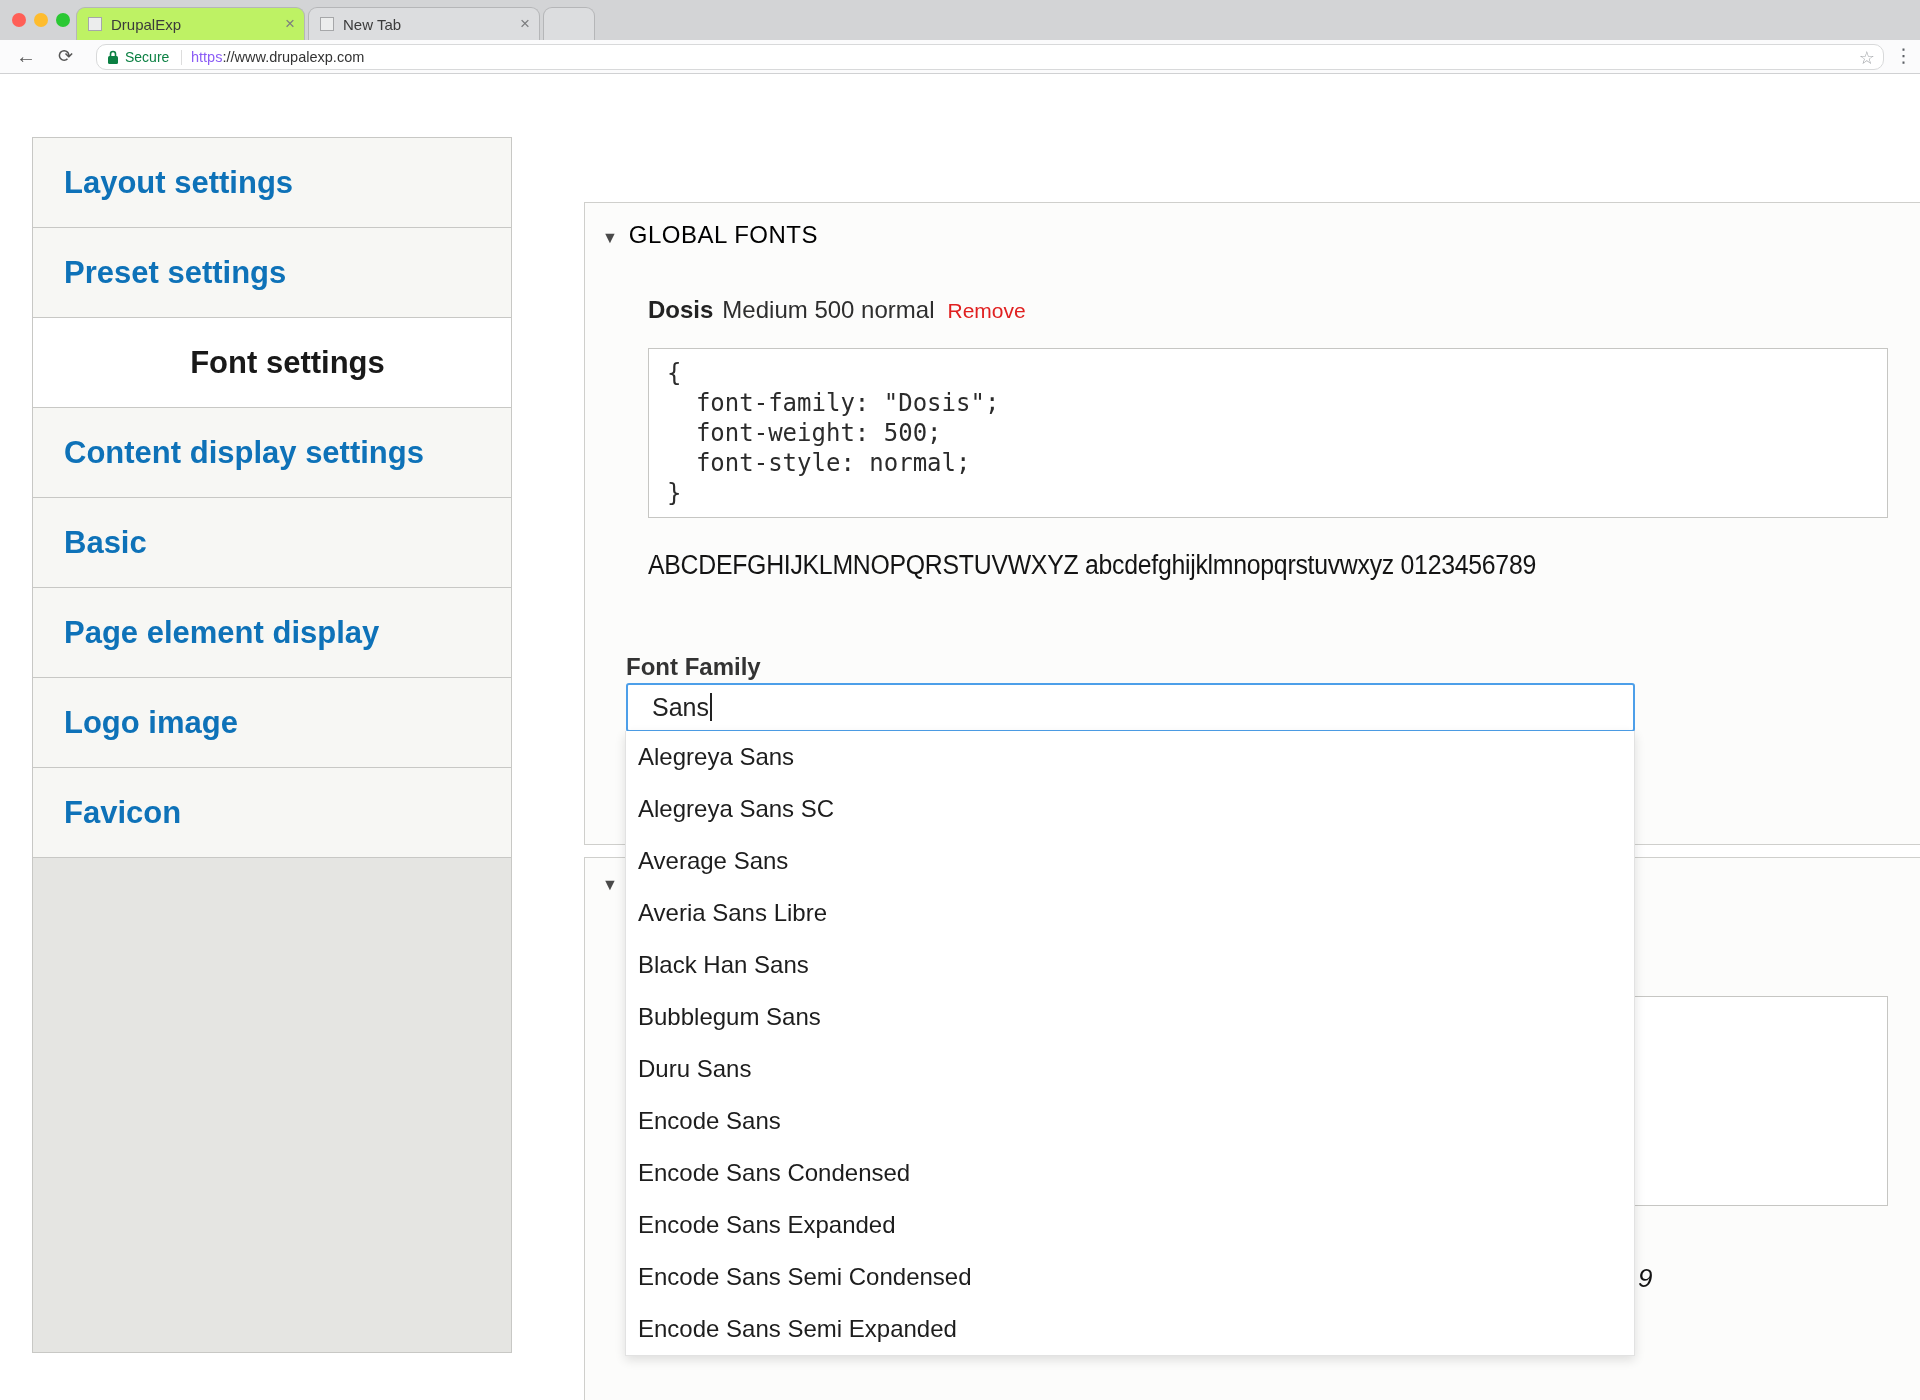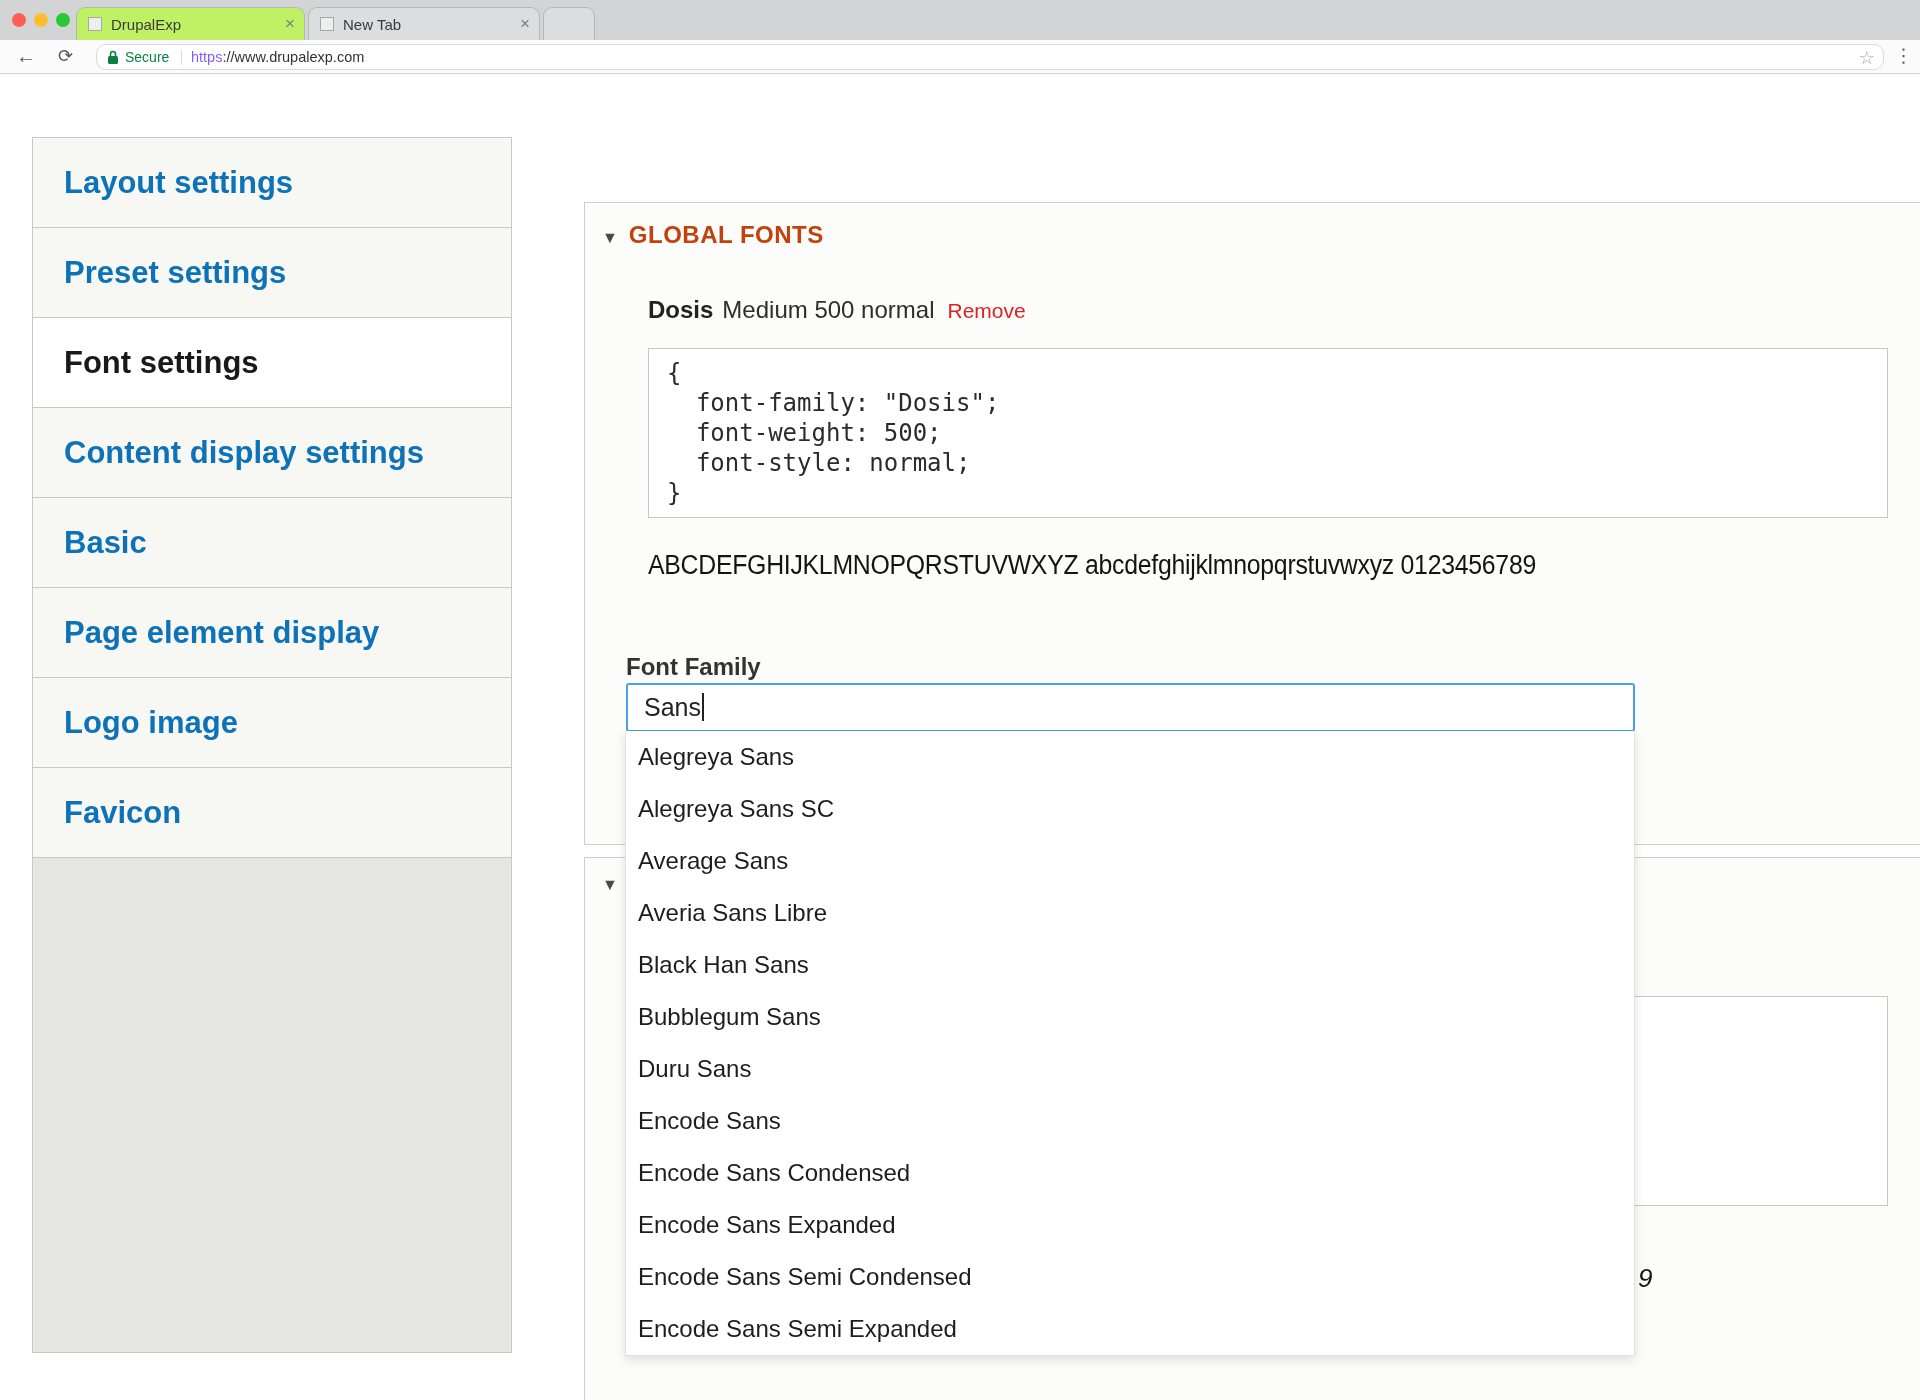--- a/index.html
+++ b/index.html
@@ -36,42 +36,42 @@
   .url .scheme { color:#8b5cf6; }
   .star    { position:absolute; right:8px; top:2px; font-size:18px; color:#a2a5a9; cursor:pointer; }
   .menu-dots { position:absolute; left:1894px; top:4px; font-size:19px; color:#5c6065; cursor:pointer; }
 
   
   .sidebar { position:absolute; left:32px; top:137px; width:480px; height:1216px;
              background:#e5e5e2; border:1px solid #c8c8c5; }
   .side-item { height:90px; background:#f7f7f4; border-bottom:1px solid #c8c8c5;
                line-height:89px; padding-left:31px; font-size:31px; font-weight:bold;
                color:#0e72b8; cursor:pointer; white-space:nowrap; }
-  .side-item.active { background:#ffffff; color:#191919; }
+  .side-item.active { background:#ffffff; color:#191919;text-align:center; }
 
   
   .fieldset { position:absolute; background:#fcfcfb; border:1px solid #cfcfcc; }
   #fs1 { left:584px; top:202px; width:1360px; height:643px; }
   #fs2 { left:584px; top:857px; width:1360px; height:600px; }
   .legend { position:absolute; left:17px; top:18px; white-space:nowrap; }
   .arrow { font-size:16px; color:#4a4a4a; margin-right:11px; cursor:pointer; }
-  .legend-title { font-size:24px; font-weight:bold; color:#c2410c; letter-spacing:0.5px; }
+  .legend-title { font-size:24px; font-weight:normal; color:#000000; letter-spacing:0.5px; }
   .entry-line { position:absolute; left:63px; top:93px; font-size:24px; color:#2e2e2e; white-space:nowrap; }
   .entry-name { font-weight:bold; color:#222;margin-top:18px; }
   .entry-details { margin-left:9px; }
   .remove-link { margin-left:13px; font-size:21px; color:#e02020; cursor:pointer; }
   .codeblock { position:absolute; left:63px; top:145px; width:1240px; background:#fff;
                border:1px solid #c6c6c3; padding:9px 18px;
                font-family:"DejaVu Sans Mono", monospace; font-size:24px; line-height:30px; color:#2b2b2b; }
   .codeblock div { white-space:pre; }
   .sample { position:absolute; left:63px; top:347px; font-size:27px; color:#141414;
             letter-spacing:-0.3px; transform:scaleX(0.92); transform-origin:left center; white-space:nowrap; }
   .ff-label { position:absolute; left:41px; top:450px; font-size:24px; font-weight:bold; color:#333; }
   .ff-input { position:absolute; left:41px; top:480px; width:1009px; height:49px; background:#fff;
-              border:2px solid #4d9fe9; border-radius:3px; line-height:45px; padding-left:16px;
+              border:2px solid #4d9fe9; border-radius:3px; line-height:45px; padding-left:24px;
               font-size:25px; color:#222; cursor:text; }
   .caret { display:inline-block; width:2px; height:28px; background:#222; vertical-align:-5px; margin-left:1px; }
 
   
   .dropdown { position:absolute; left:625px; top:731px; width:1010px; background:#ffffff;
               border:1px solid #e2e2e2; border-top:none; box-shadow:0 4px 10px rgba(0,0,0,0.12); z-index:5; }
   .dd-item { height:52px; line-height:52px; padding-left:12px; font-size:24px; color:#1d1d1d;
              cursor:pointer; white-space:nowrap; }
 
   

